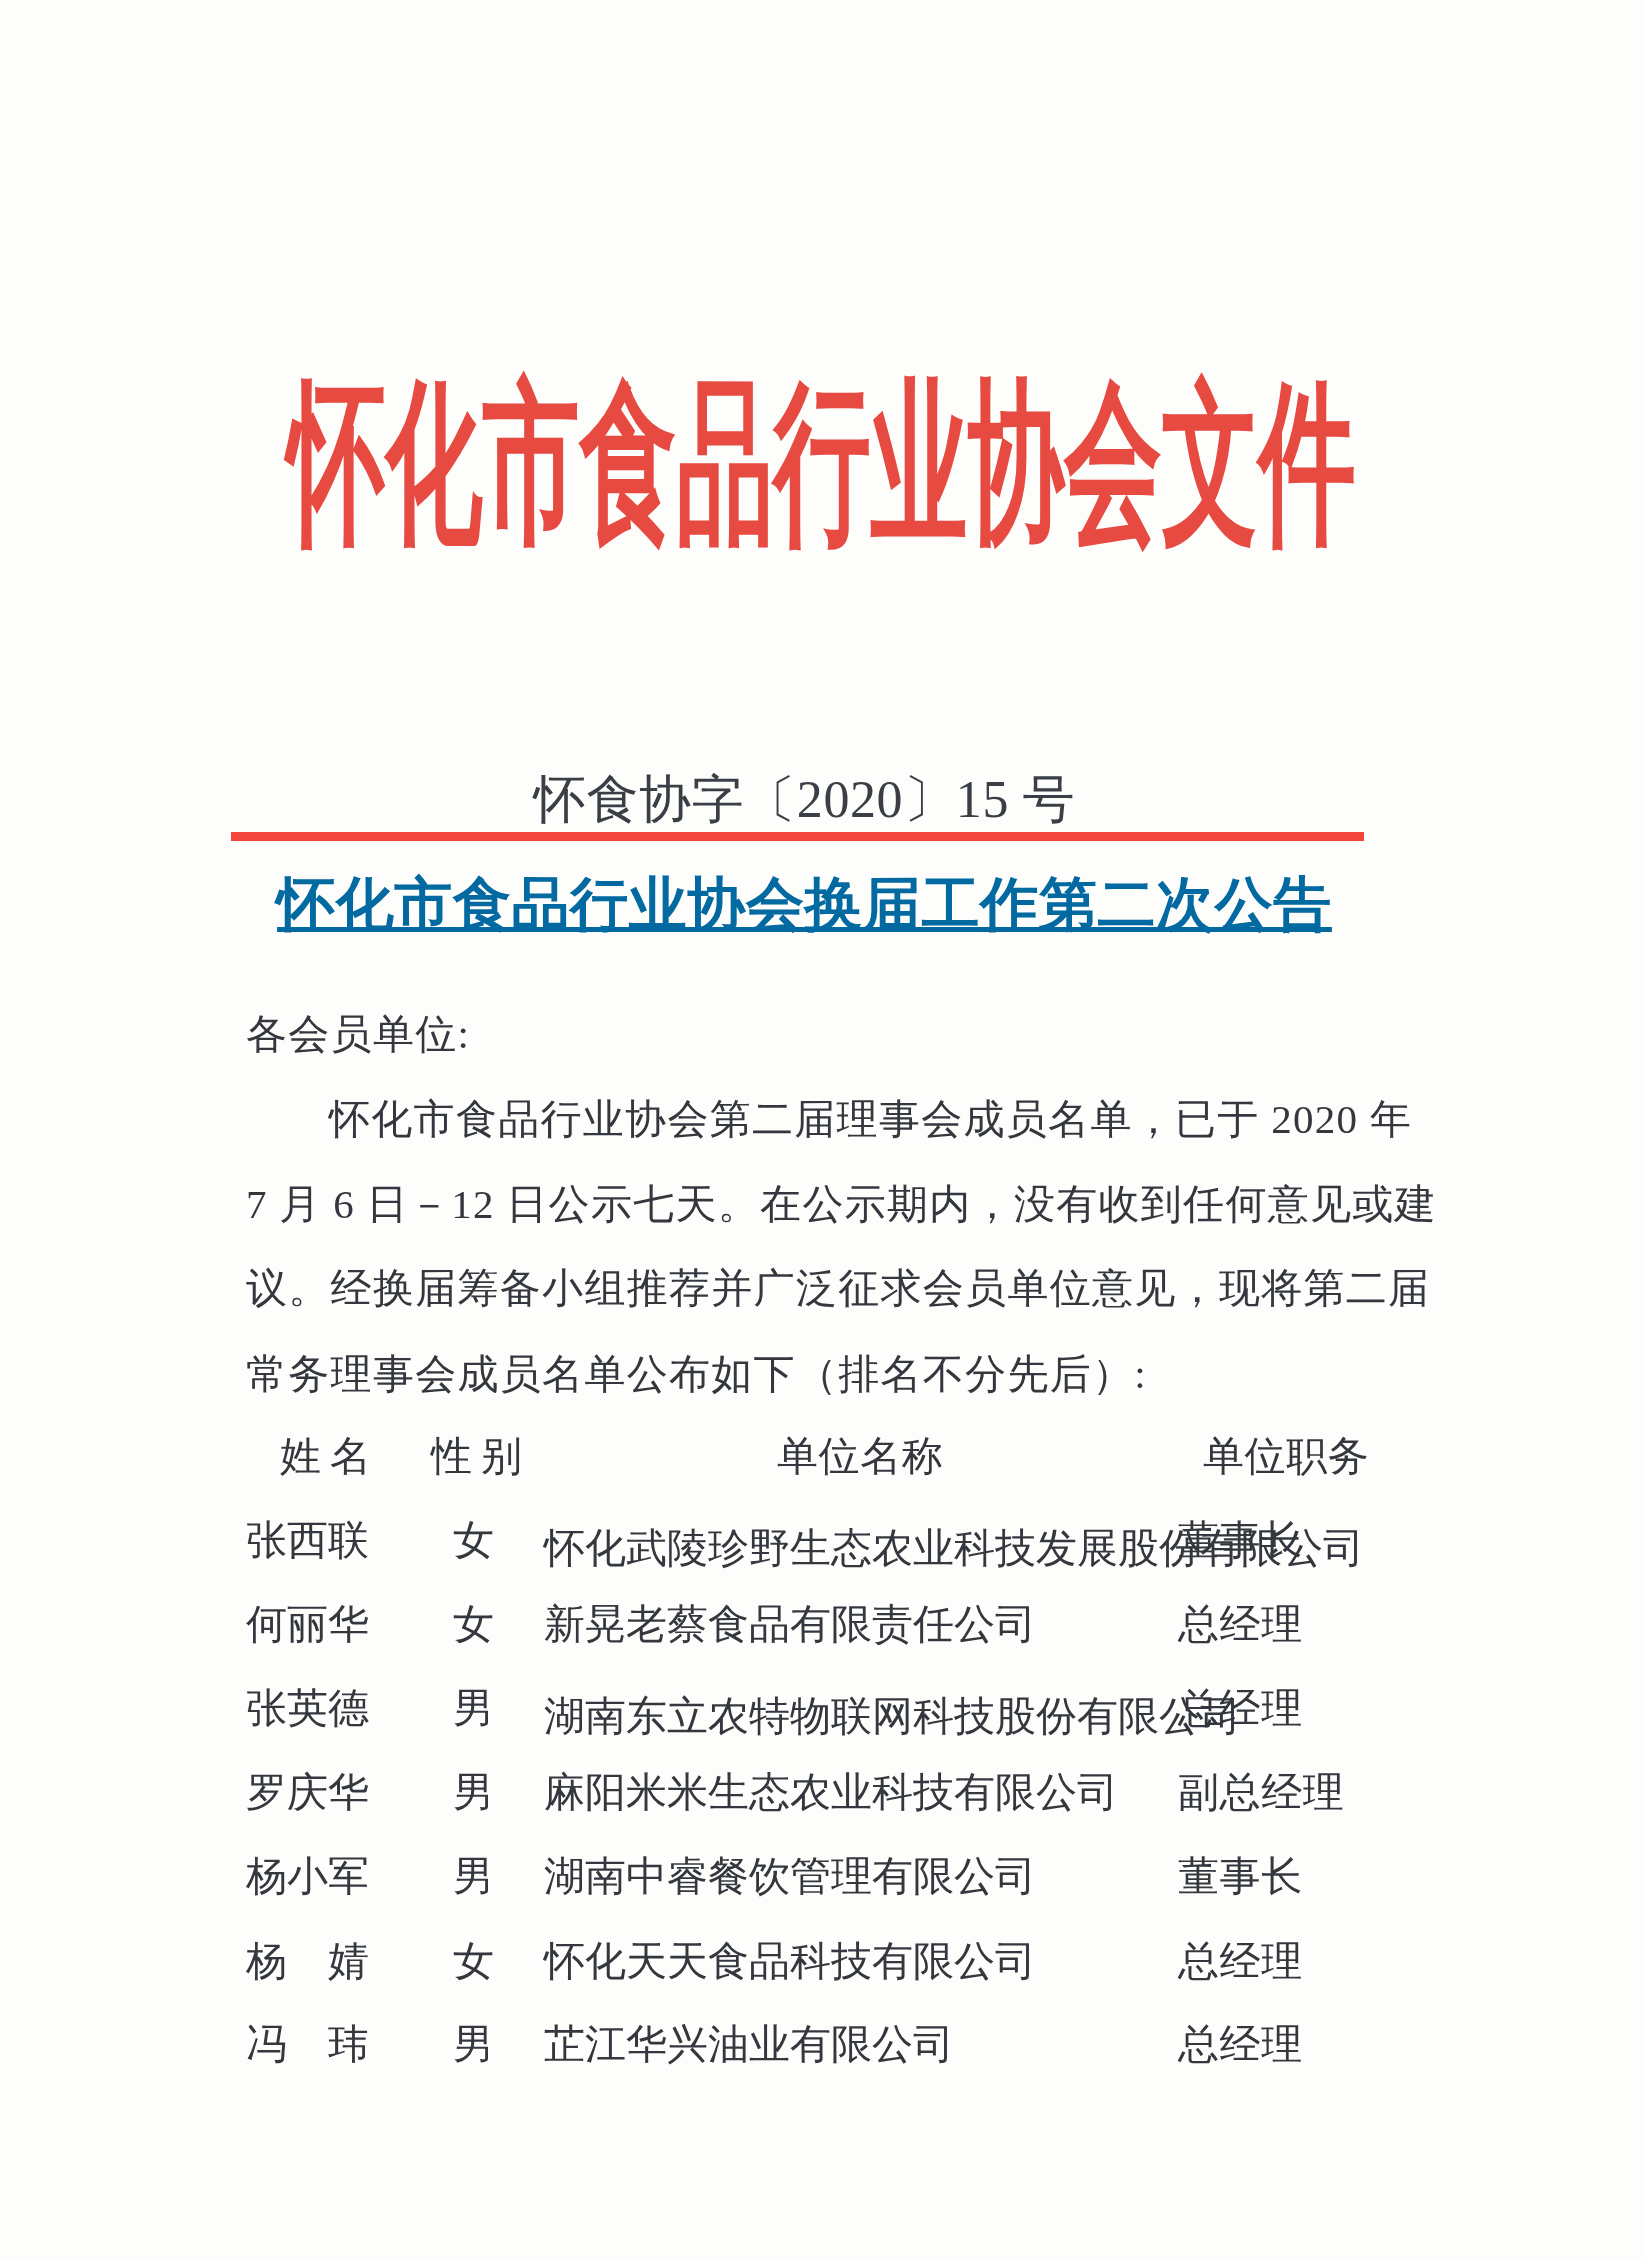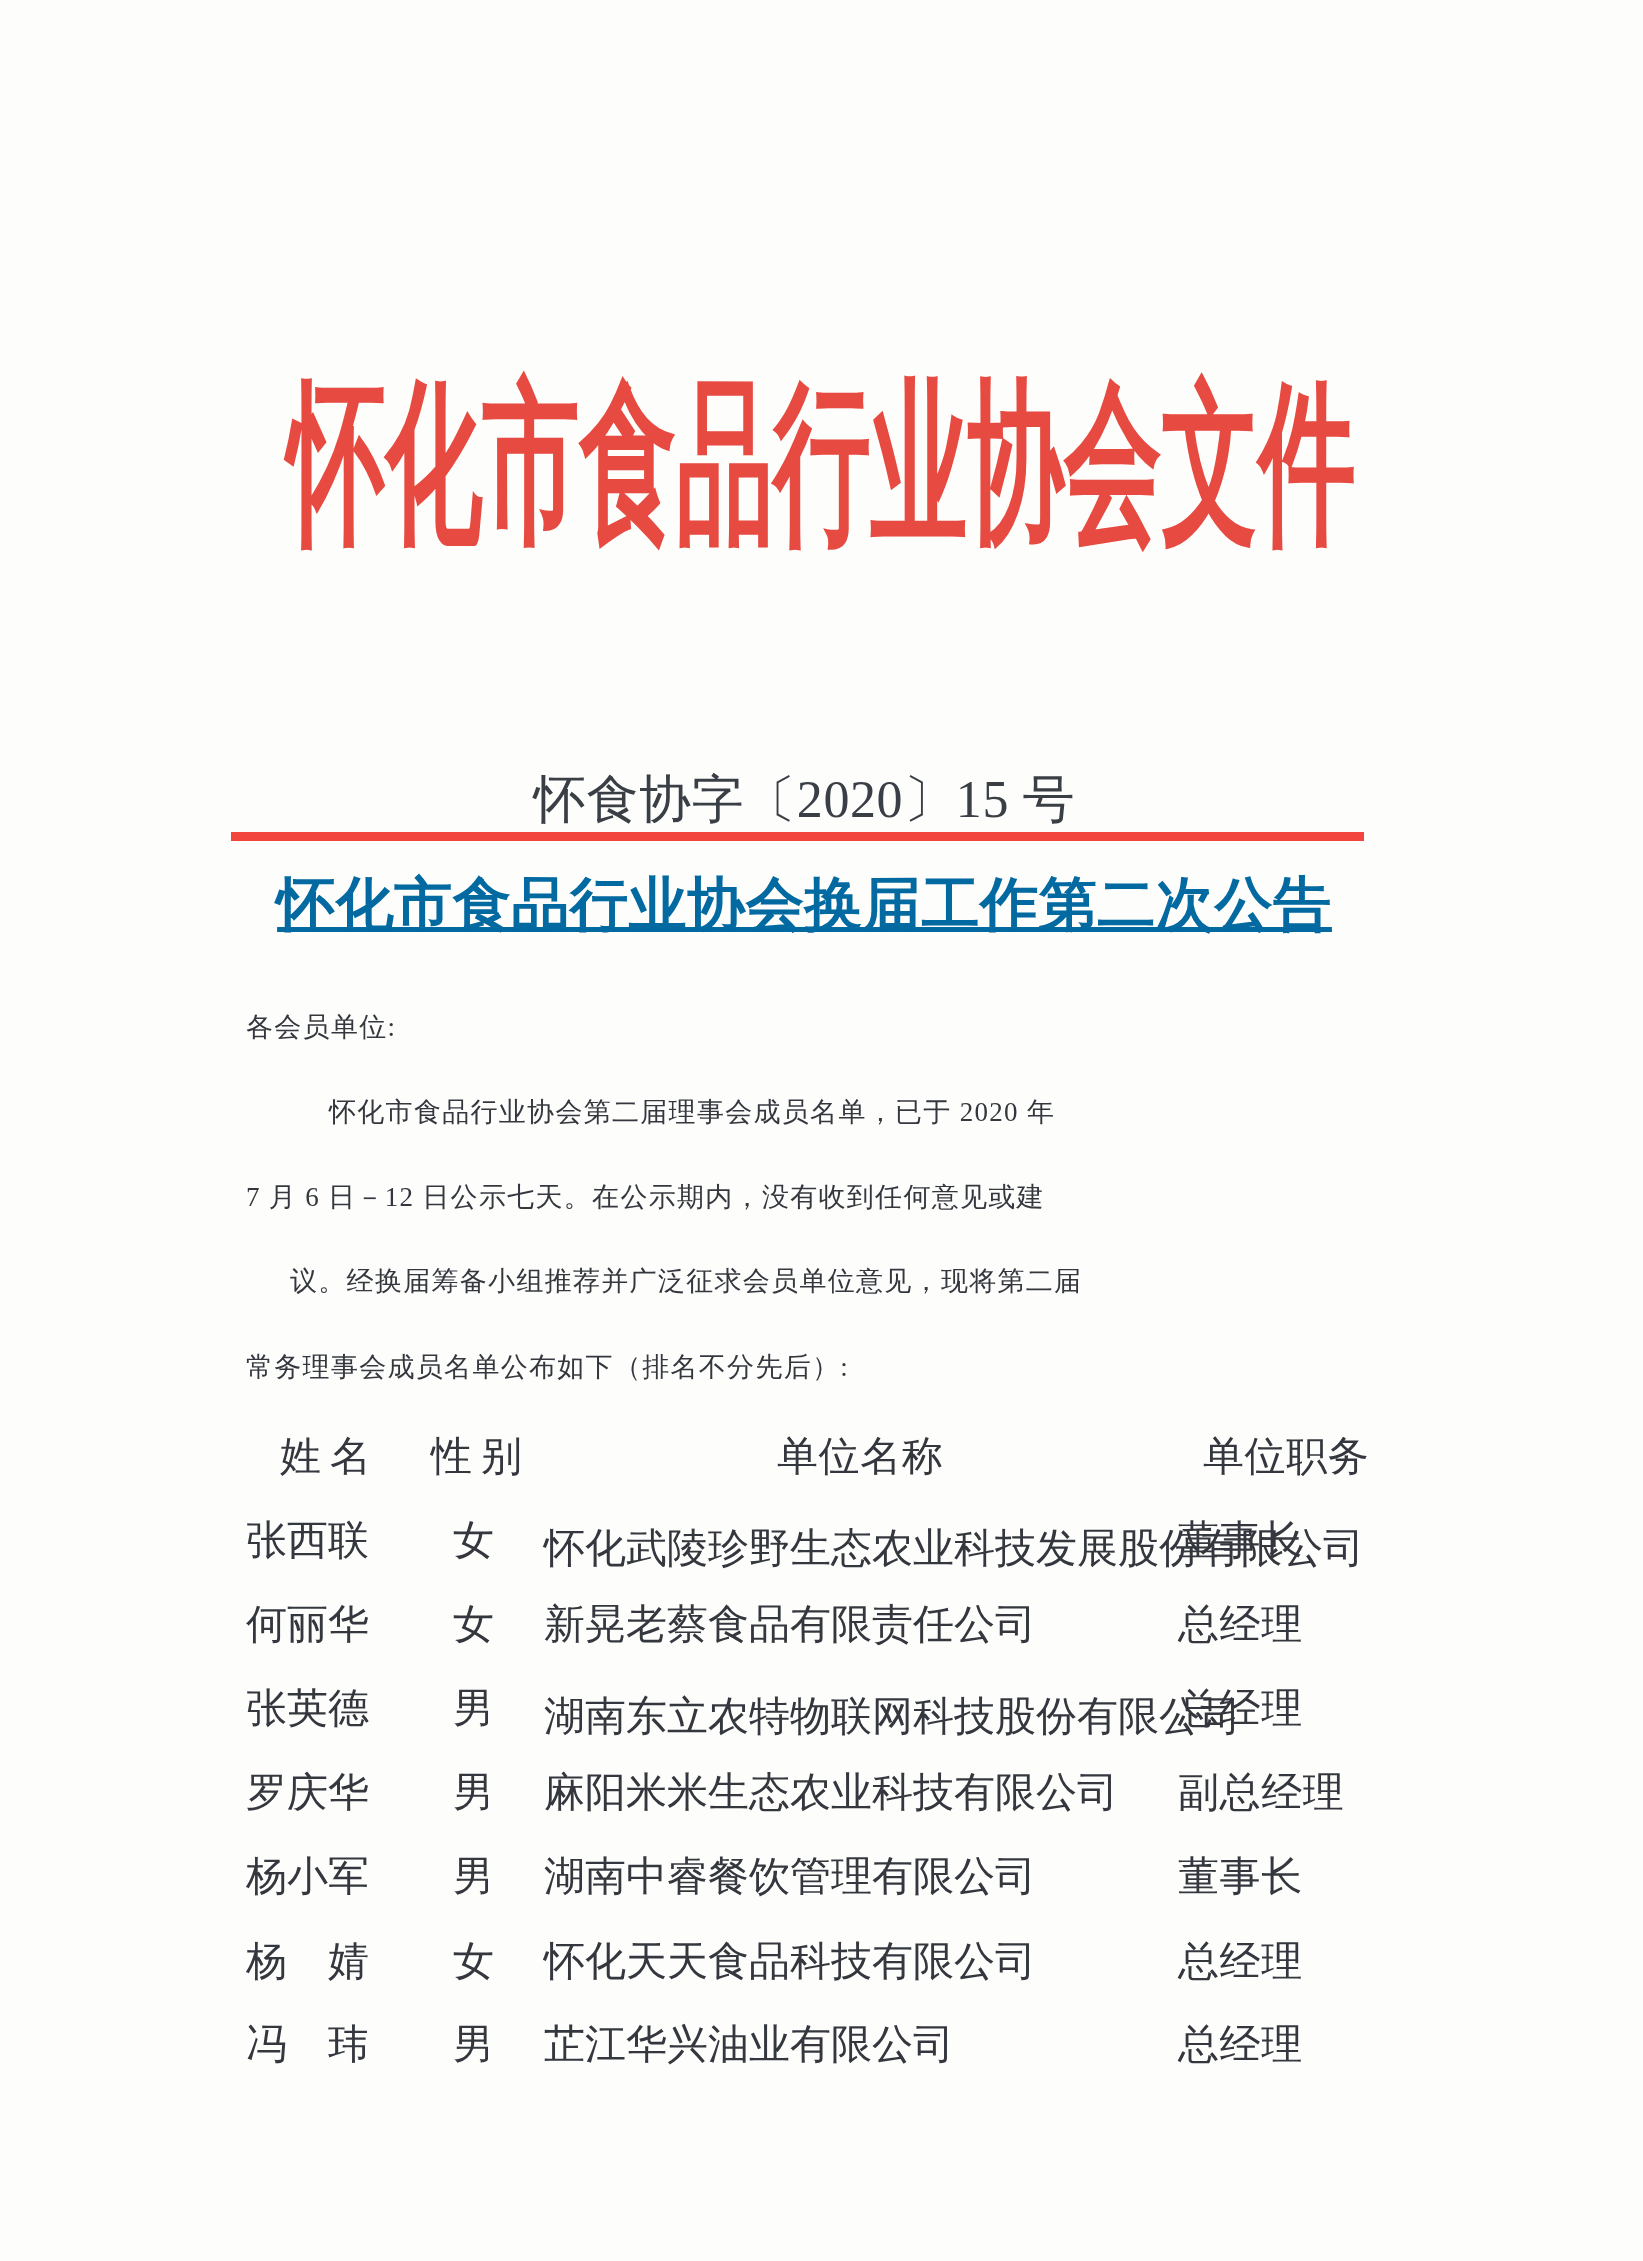--- a/index.html
+++ b/index.html
@@ -51,29 +51,29 @@
     font-weight:bold;
     color:#0369a1;
     letter-spacing:0.6px;
     white-space:nowrap;
     text-decoration:underline;
   }
 
   
   .body-line{
     position:absolute;left:246px;
-    font-size:27px;line-height:1.05;
+    font-size:41px;line-height:1.05;
     letter-spacing:1.3px;
     color:#34383e;
     white-space:nowrap;
   }
   .salutation{top:1013px;}
   .bl1{top:1098px;padding-left:83px;}
   .bl2{top:1183px;}
-  .bl3{top:1267px;margin-left:44px;}
+  .bl3{top:1267px;}
   .bl4{top:1353px;}
 
   
   .tbl-header span, .tbl-row span{
     position:absolute;
     font-size:41px;line-height:1.05;
     white-space:nowrap;
     color:#34383e;
   }
   .tbl-header{position:absolute;left:0;top:1435px;width:100%;height:52px;}

